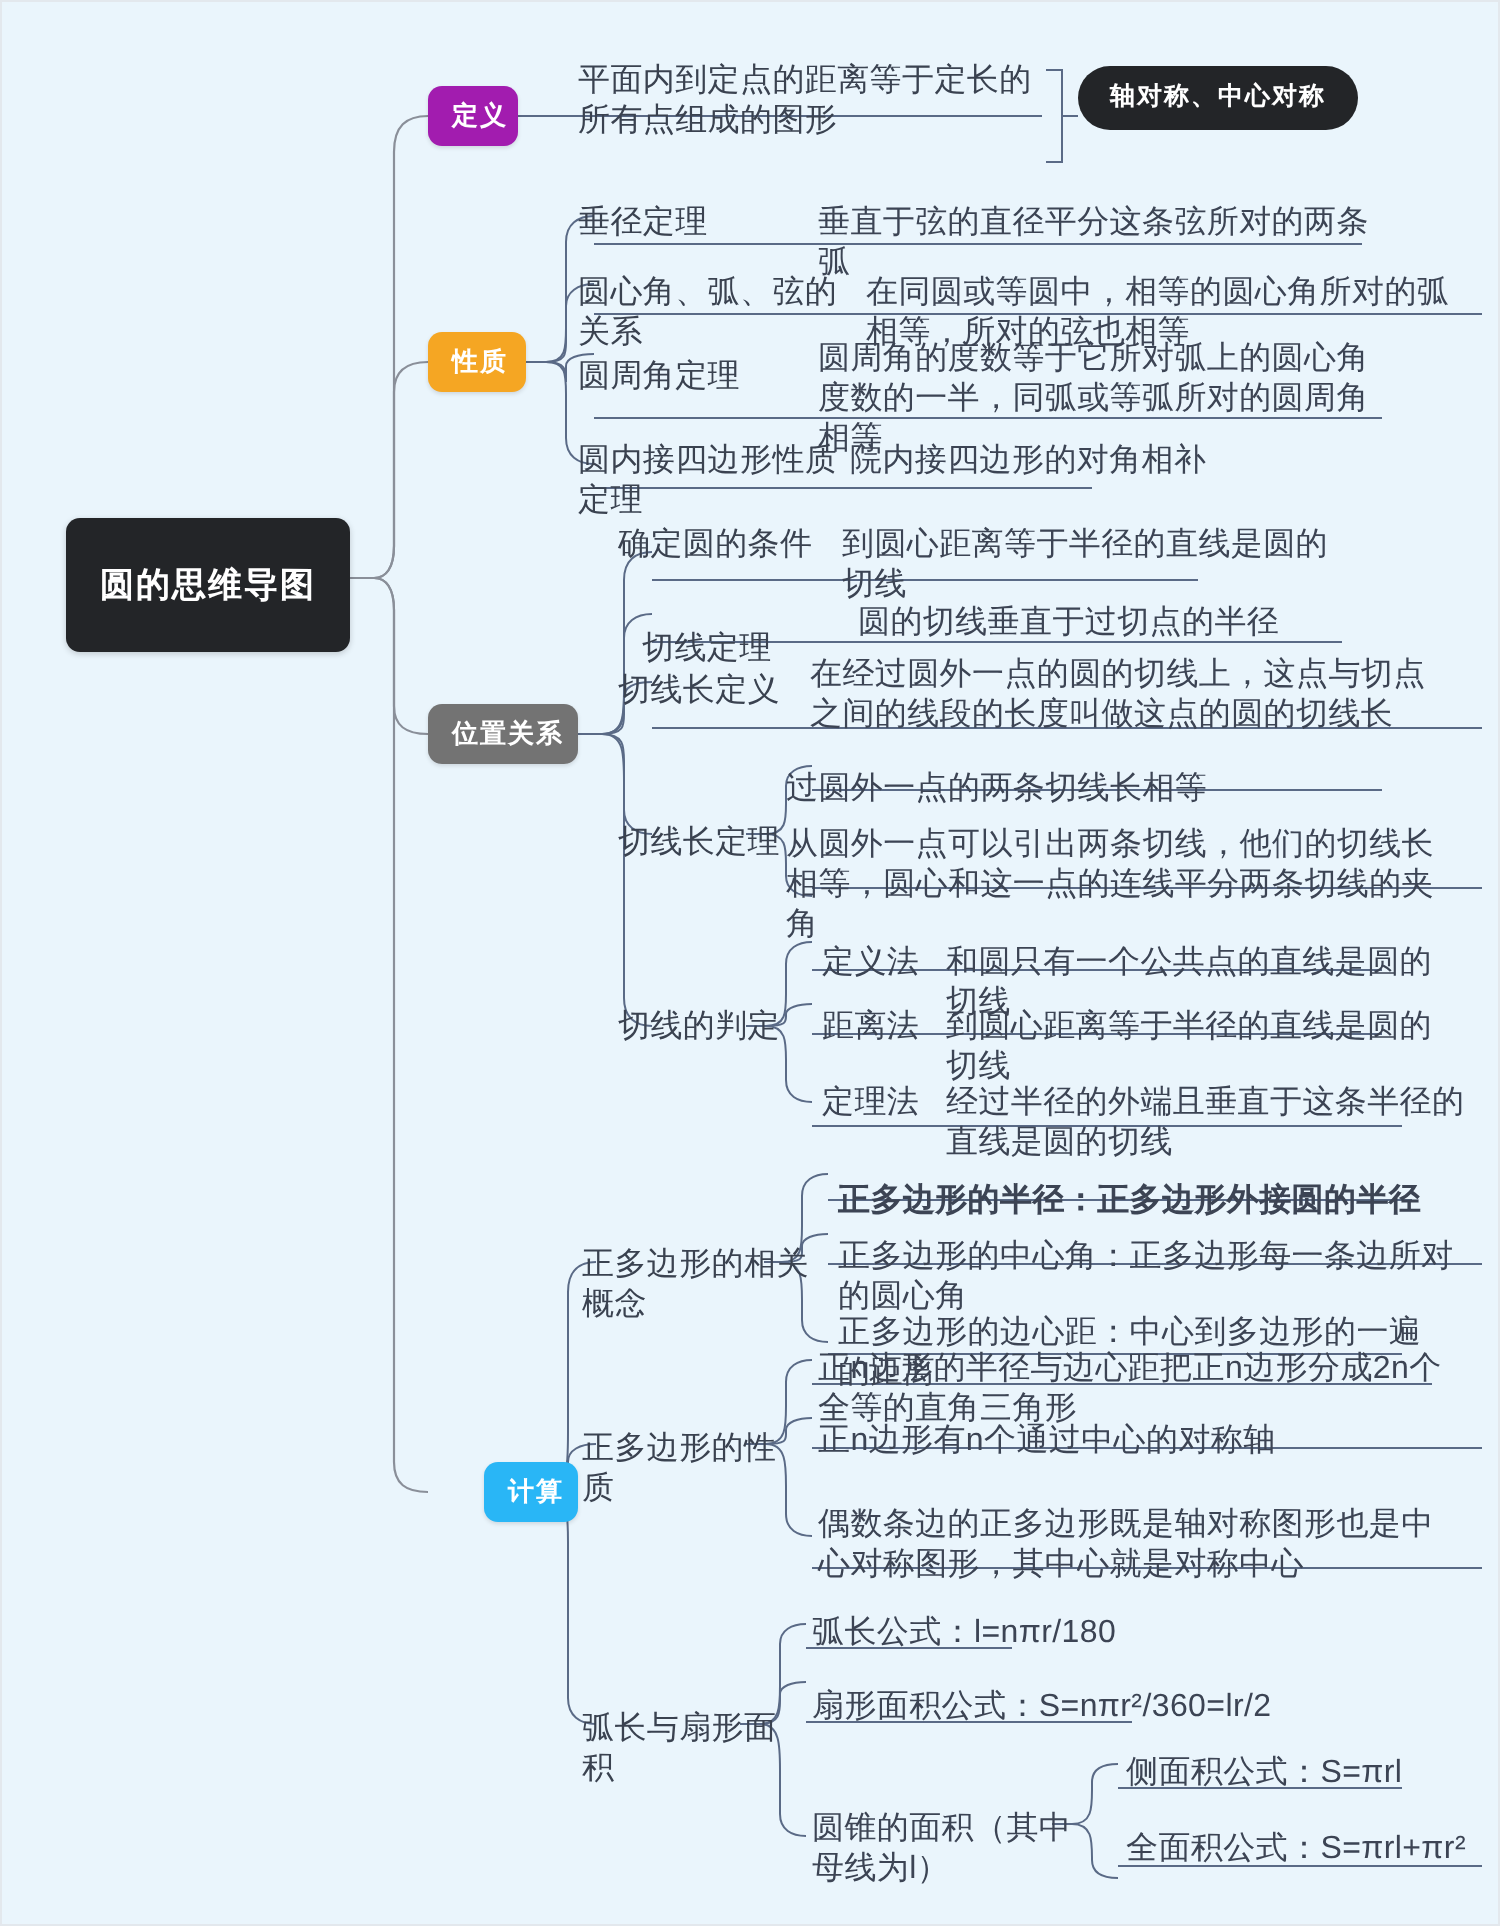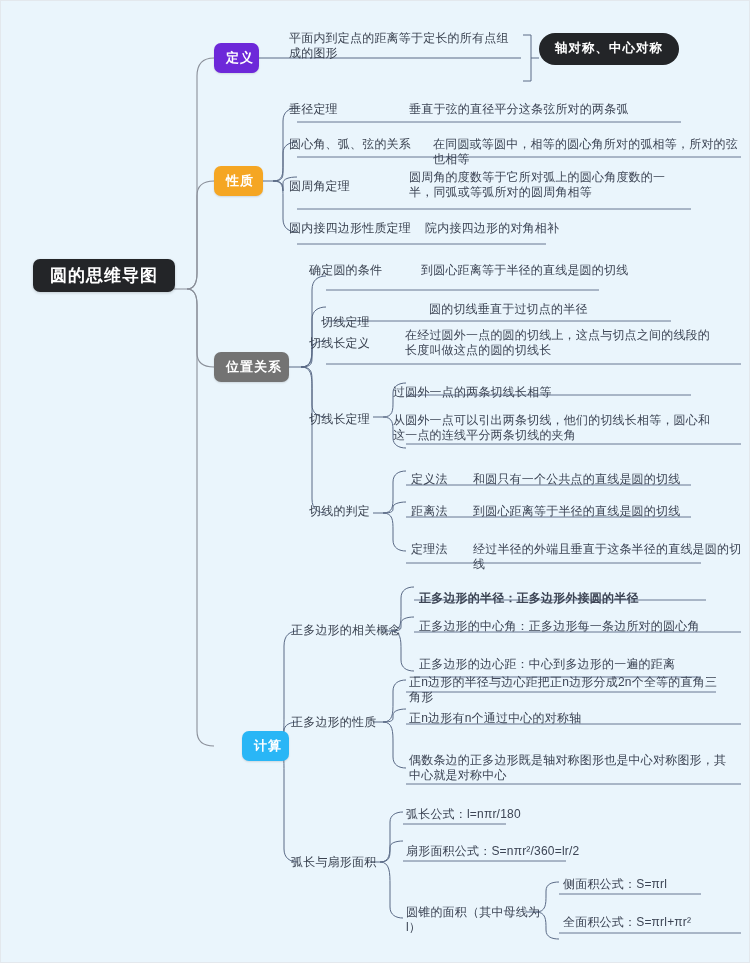--- a/index.html
+++ b/index.html
@@ -23,53 +23,53 @@
     white-space:nowrap;
     line-height:1.25;
   }
 
   .root{
     background:#232528;
     color:#ffffff;
     font-weight:bold;
     font-size:17px;
     border-radius:7px;
-    padding:6px 17px;
+    padding:23px 17px;
     letter-spacing:1px;
     box-shadow:0 1px 3px rgba(0,0,0,.18);
   }
 
   .branch{
     color:#ffffff;
     font-weight:bold;
     font-size:13px;
     border-radius:7px;
     padding:7px 12px;
     letter-spacing:1px;
     text-align:center;
     box-shadow:0 1px 2px rgba(0,0,0,.12);
   }
-  .branch.b-def{background:#6d28d9;}
+  .branch.b-def{background:#a21caf;}
   .branch.b-prop{background:#f5a623;}
   .branch.b-pos{background:#737373;}
   .branch.b-calc{background:#29b6f6;}
 
   .pill{
     background:#232528;
     color:#ffffff;
     font-weight:bold;
     font-size:12.5px;
     border-radius:20px;
     padding:8px 16px;
     letter-spacing:1px;
   }
 
   .leaf{
     color:#3c4454;
-    font-size:12px;
+    font-size:16px;
     letter-spacing:.2px;
     white-space:normal;
   }
   .leaf.l2{color:#3a4250;}
   .leaf.l3{color:#3c4454;}
 </style>
 </head>
 <body>
 
 <div id="canvas">

